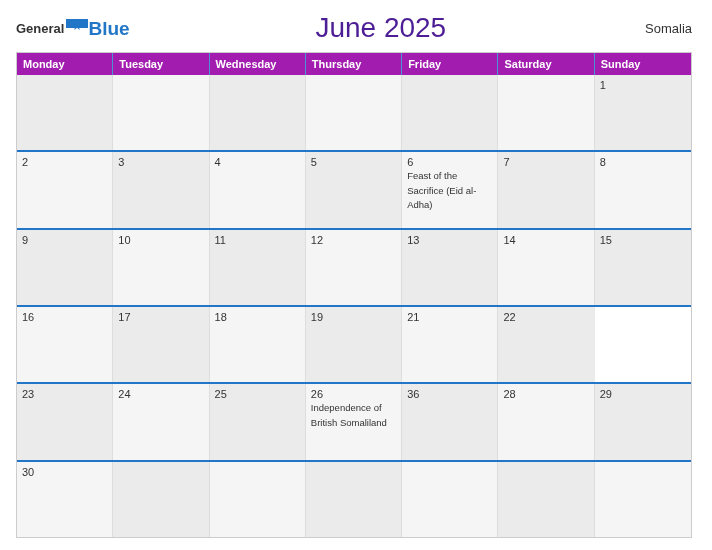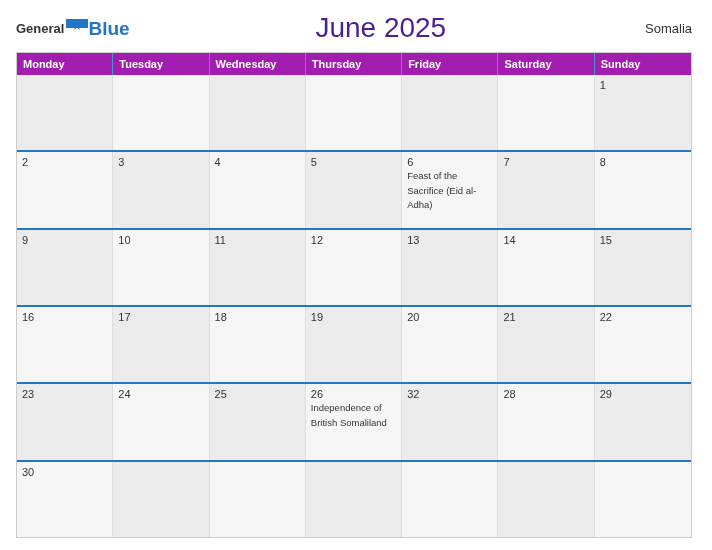--- a/index.html
+++ b/index.html
@@ -271,23 +271,20 @@
         <div class="cal-cell">
             <span class="day-num">17</span>
           </div>
         <div class="cal-cell">
             <span class="day-num">18</span>
           </div>
         <div class="cal-cell">
             <span class="day-num">19</span>
           </div>
         <div class="cal-cell">
-            <span class="day-num">20</span>
-          </div>
-        <div class="cal-cell">
             <span class="day-num">21</span>
           </div>
         <div class="cal-cell">
             <span class="day-num">22</span>
           </div>
       </div>
 
       <div class="cal-week">
         <div class="cal-cell">
             <span class="day-num">23</span>
@@ -296,21 +293,21 @@
             <span class="day-num">24</span>
           </div>
         <div class="cal-cell">
             <span class="day-num">25</span>
           </div>
         <div class="cal-cell">
           <span class="day-num">26</span>
           <span class="event-text">Independence of British Somaliland</span>
         </div>
         <div class="cal-cell">
-            <span class="day-num">32</span>
+            <span class="day-num">36</span>
           </div>
         <div class="cal-cell">
             <span class="day-num">28</span>
           </div>
         <div class="cal-cell">
             <span class="day-num">29</span>
           </div>
       </div>
 
       <div class="cal-week">

